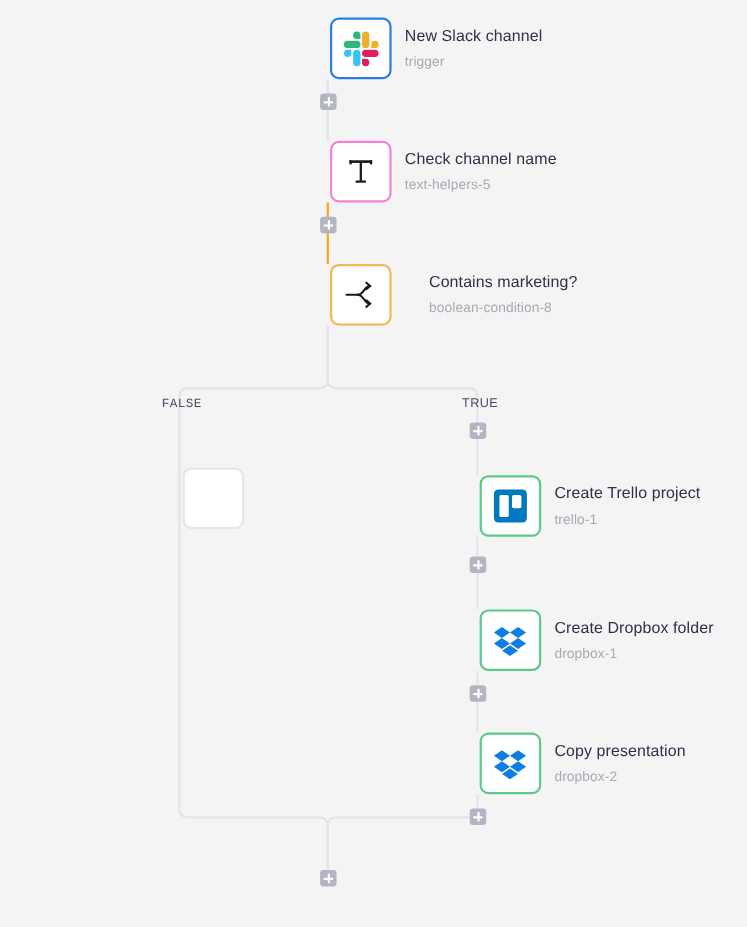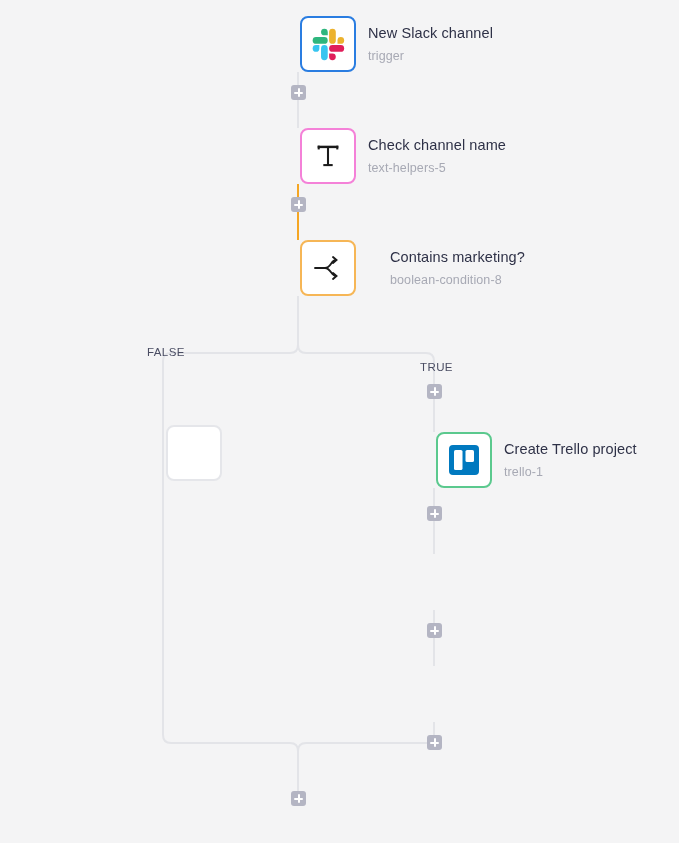--- a/index.html
+++ b/index.html
@@ -217,21 +217,21 @@
           <path d="M22,22 L25.5,25 L22,28"></path>
         </g>
       </svg>
     </div>
     <div class="node-labels">
       <div class="node-title">Contains marketing?</div>
       <div class="node-sub">boolean-condition-8</div>
     </div>
   </div>
 
-  <div class="branch-label" style="left:147px; top:346px;">FALSE</div>
+  <div class="branch-label" style="left:147px; top:361px;font-family:Liberation Mono, monospace;">FALSE</div>
   <div class="branch-label" style="left:420px; top:361px;">TRUE</div>
 
   <div class="node" style="left:136px; top:425px;">
     <div class="node-box b-empty"></div>
   </div>
 
   <div class="plus-btn" style="left:427px; top:384px;">
     <span class="bar-h"></span>
     <span class="bar-v"></span>
   </div>
@@ -248,26 +248,60 @@
       <div class="node-title">Create Trello project</div>
       <div class="node-sub">trello-1</div>
     </div>
   </div>
 
   <div class="plus-btn" style="left:427px; top:506px;">
     <span class="bar-h"></span>
     <span class="bar-v"></span>
   </div>
 
+  <div class="node" style="left:406px; top:554px;">
+    <div class="node-box b-green">
+      <svg class="icon-wrap" viewBox="0 0 34 34">
+        <g fill="#0d7ee5">
+          <polygon points="9.3,5 2,10 9.3,15 16.6,10"></polygon>
+          <polygon points="24,5 16.6,10 24,15 31.3,10"></polygon>
+          <polygon points="2,20 9.3,15 16.6,20 9.3,25"></polygon>
+          <polygon points="31.3,20 24,15 16.6,20 24,25"></polygon>
+          <polygon points="9.4,26.6 16.6,21.7 23.9,26.6 16.6,31.4"></polygon>
+        </g>
+      </svg>
+    </div>
+    <div class="node-labels">
+      <div class="node-title">Create Dropbox folder</div>
+      <div class="node-sub">dropbox-1</div>
+    </div>
+  </div>
 
   <div class="plus-btn" style="left:427px; top:623px;">
     <span class="bar-h"></span>
     <span class="bar-v"></span>
   </div>
 
+  <div class="node" style="left:406px; top:666px;">
+    <div class="node-box b-green">
+      <svg class="icon-wrap" viewBox="0 0 34 34">
+        <g fill="#0d7ee5">
+          <polygon points="9.3,5 2,10 9.3,15 16.6,10"></polygon>
+          <polygon points="24,5 16.6,10 24,15 31.3,10"></polygon>
+          <polygon points="2,20 9.3,15 16.6,20 9.3,25"></polygon>
+          <polygon points="31.3,20 24,15 16.6,20 24,25"></polygon>
+          <polygon points="9.4,26.6 16.6,21.7 23.9,26.6 16.6,31.4"></polygon>
+        </g>
+      </svg>
+    </div>
+    <div class="node-labels">
+      <div class="node-title">Copy presentation</div>
+      <div class="node-sub">dropbox-2</div>
+    </div>
+  </div>
 
   <div class="plus-btn" style="left:427px; top:735px;">
     <span class="bar-h"></span>
     <span class="bar-v"></span>
   </div>
 
   <div class="plus-btn" style="left:291px; top:791px;">
     <span class="bar-h"></span>
     <span class="bar-v"></span>
   </div>

